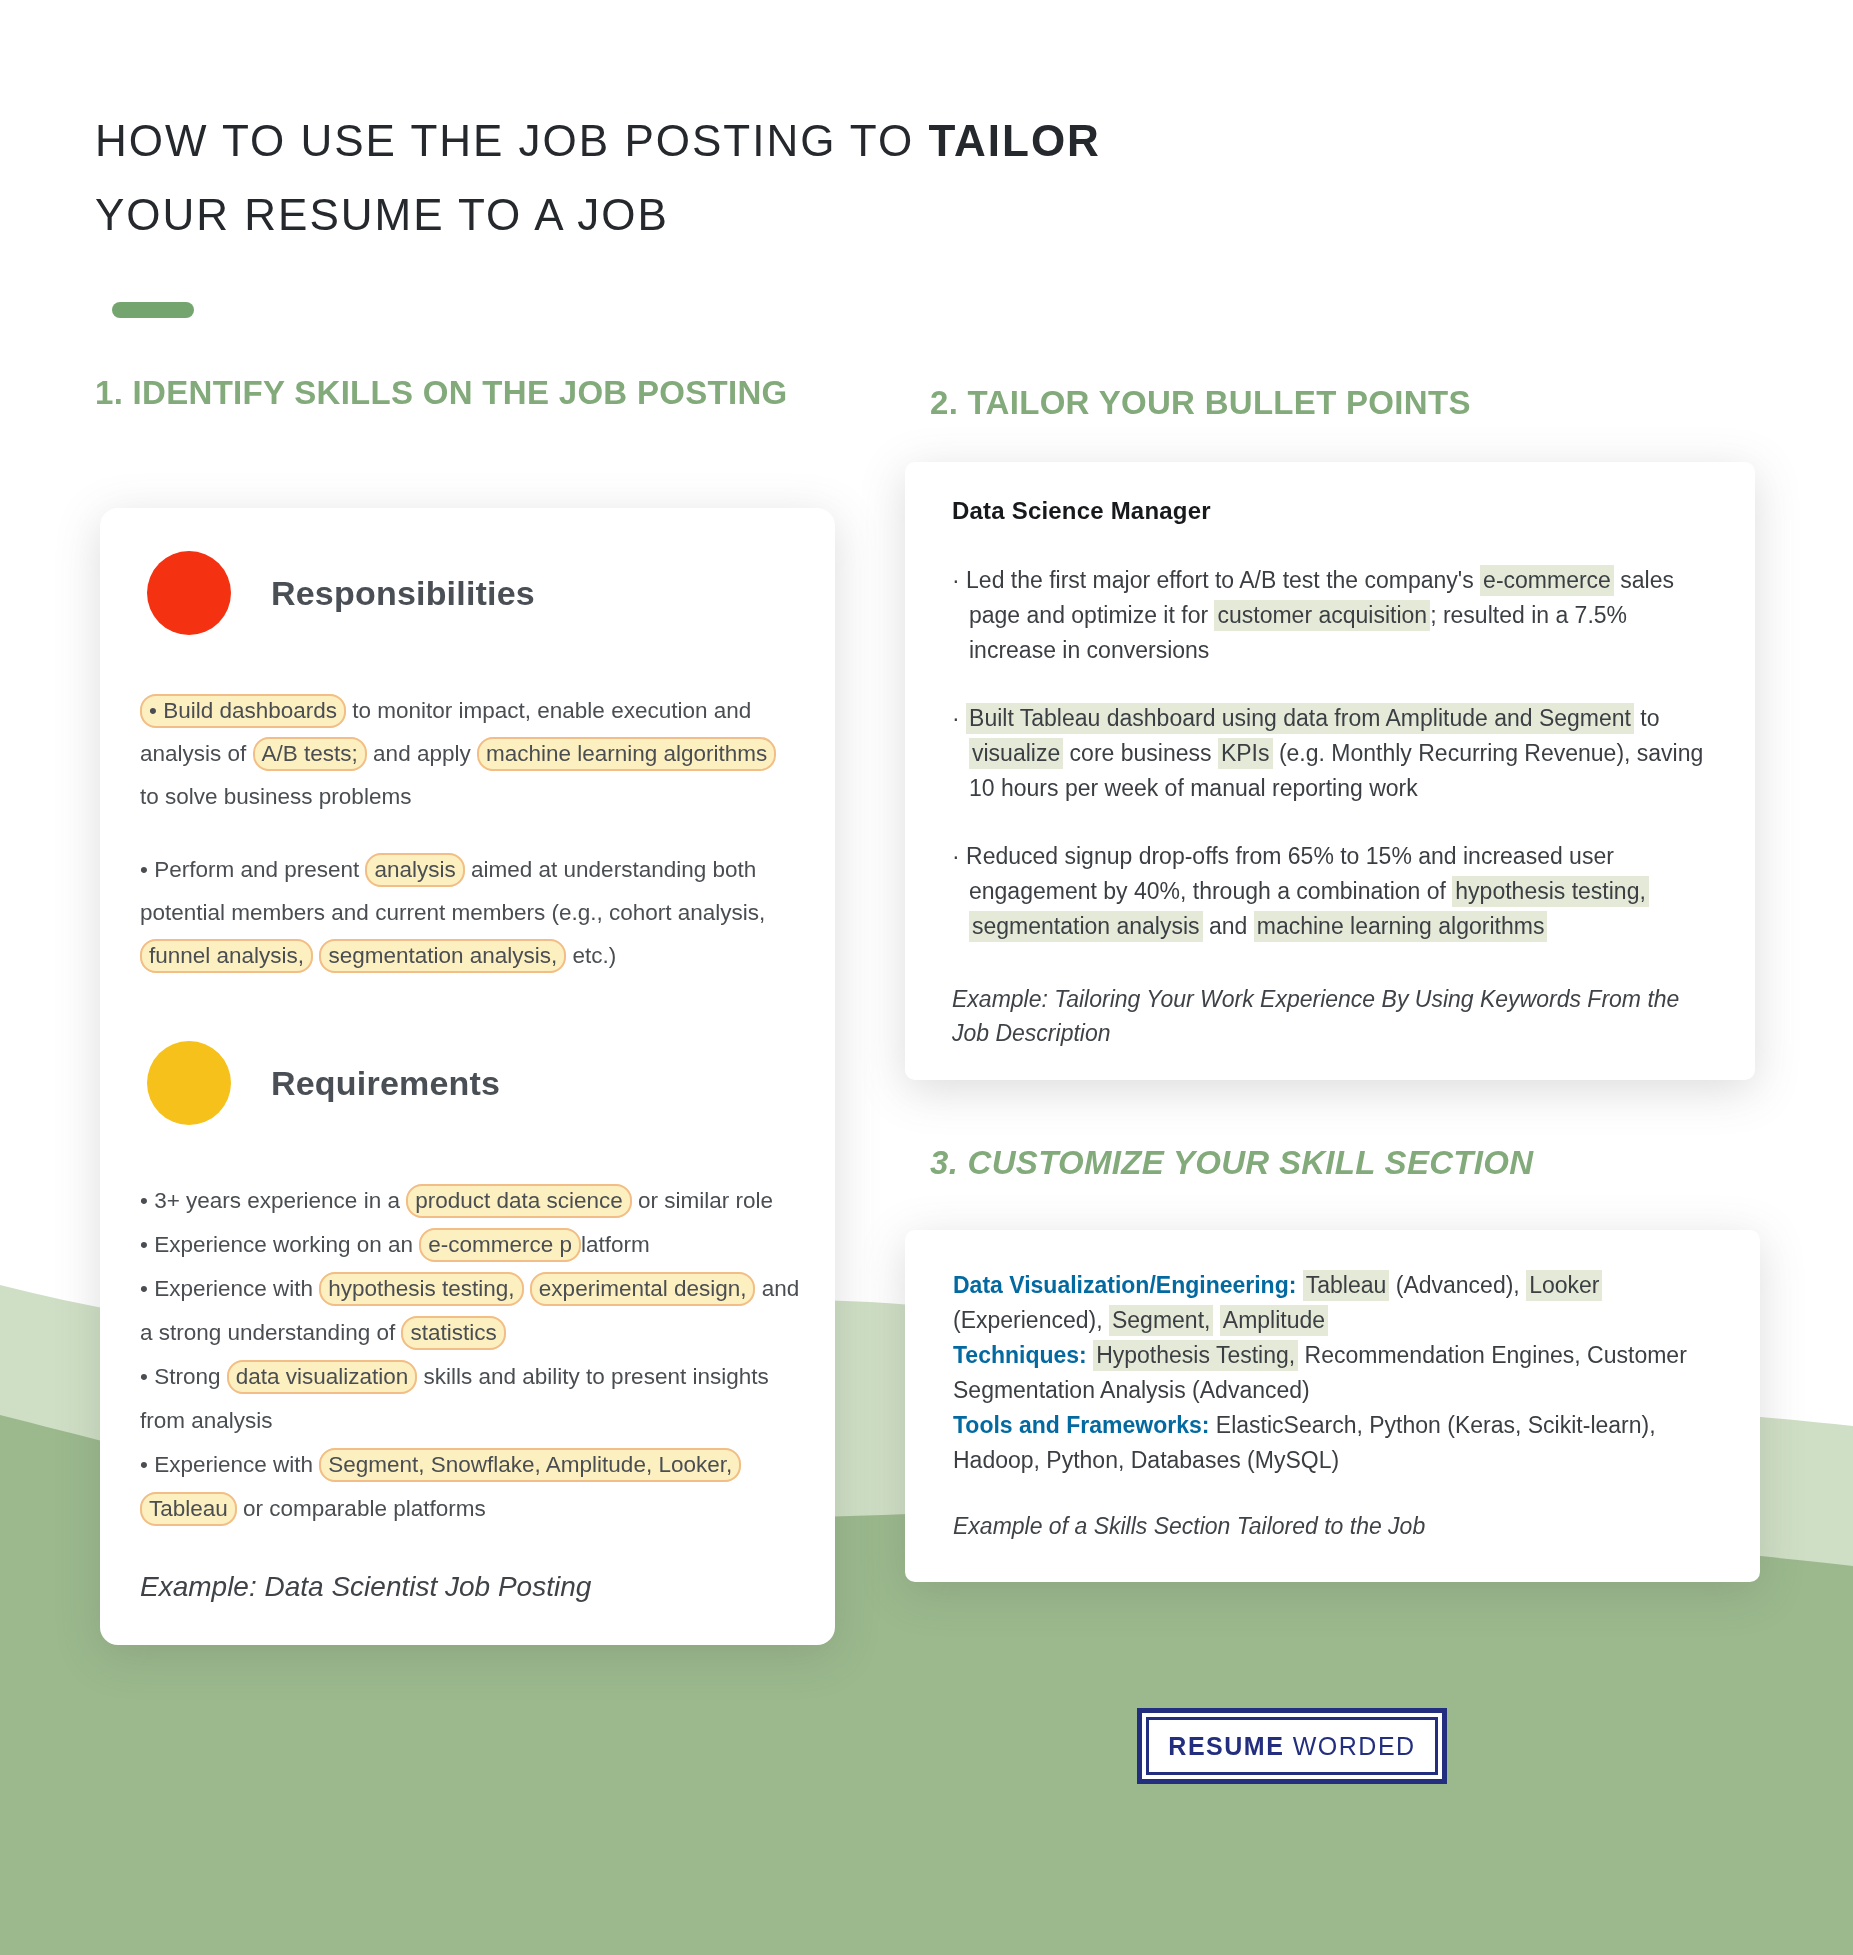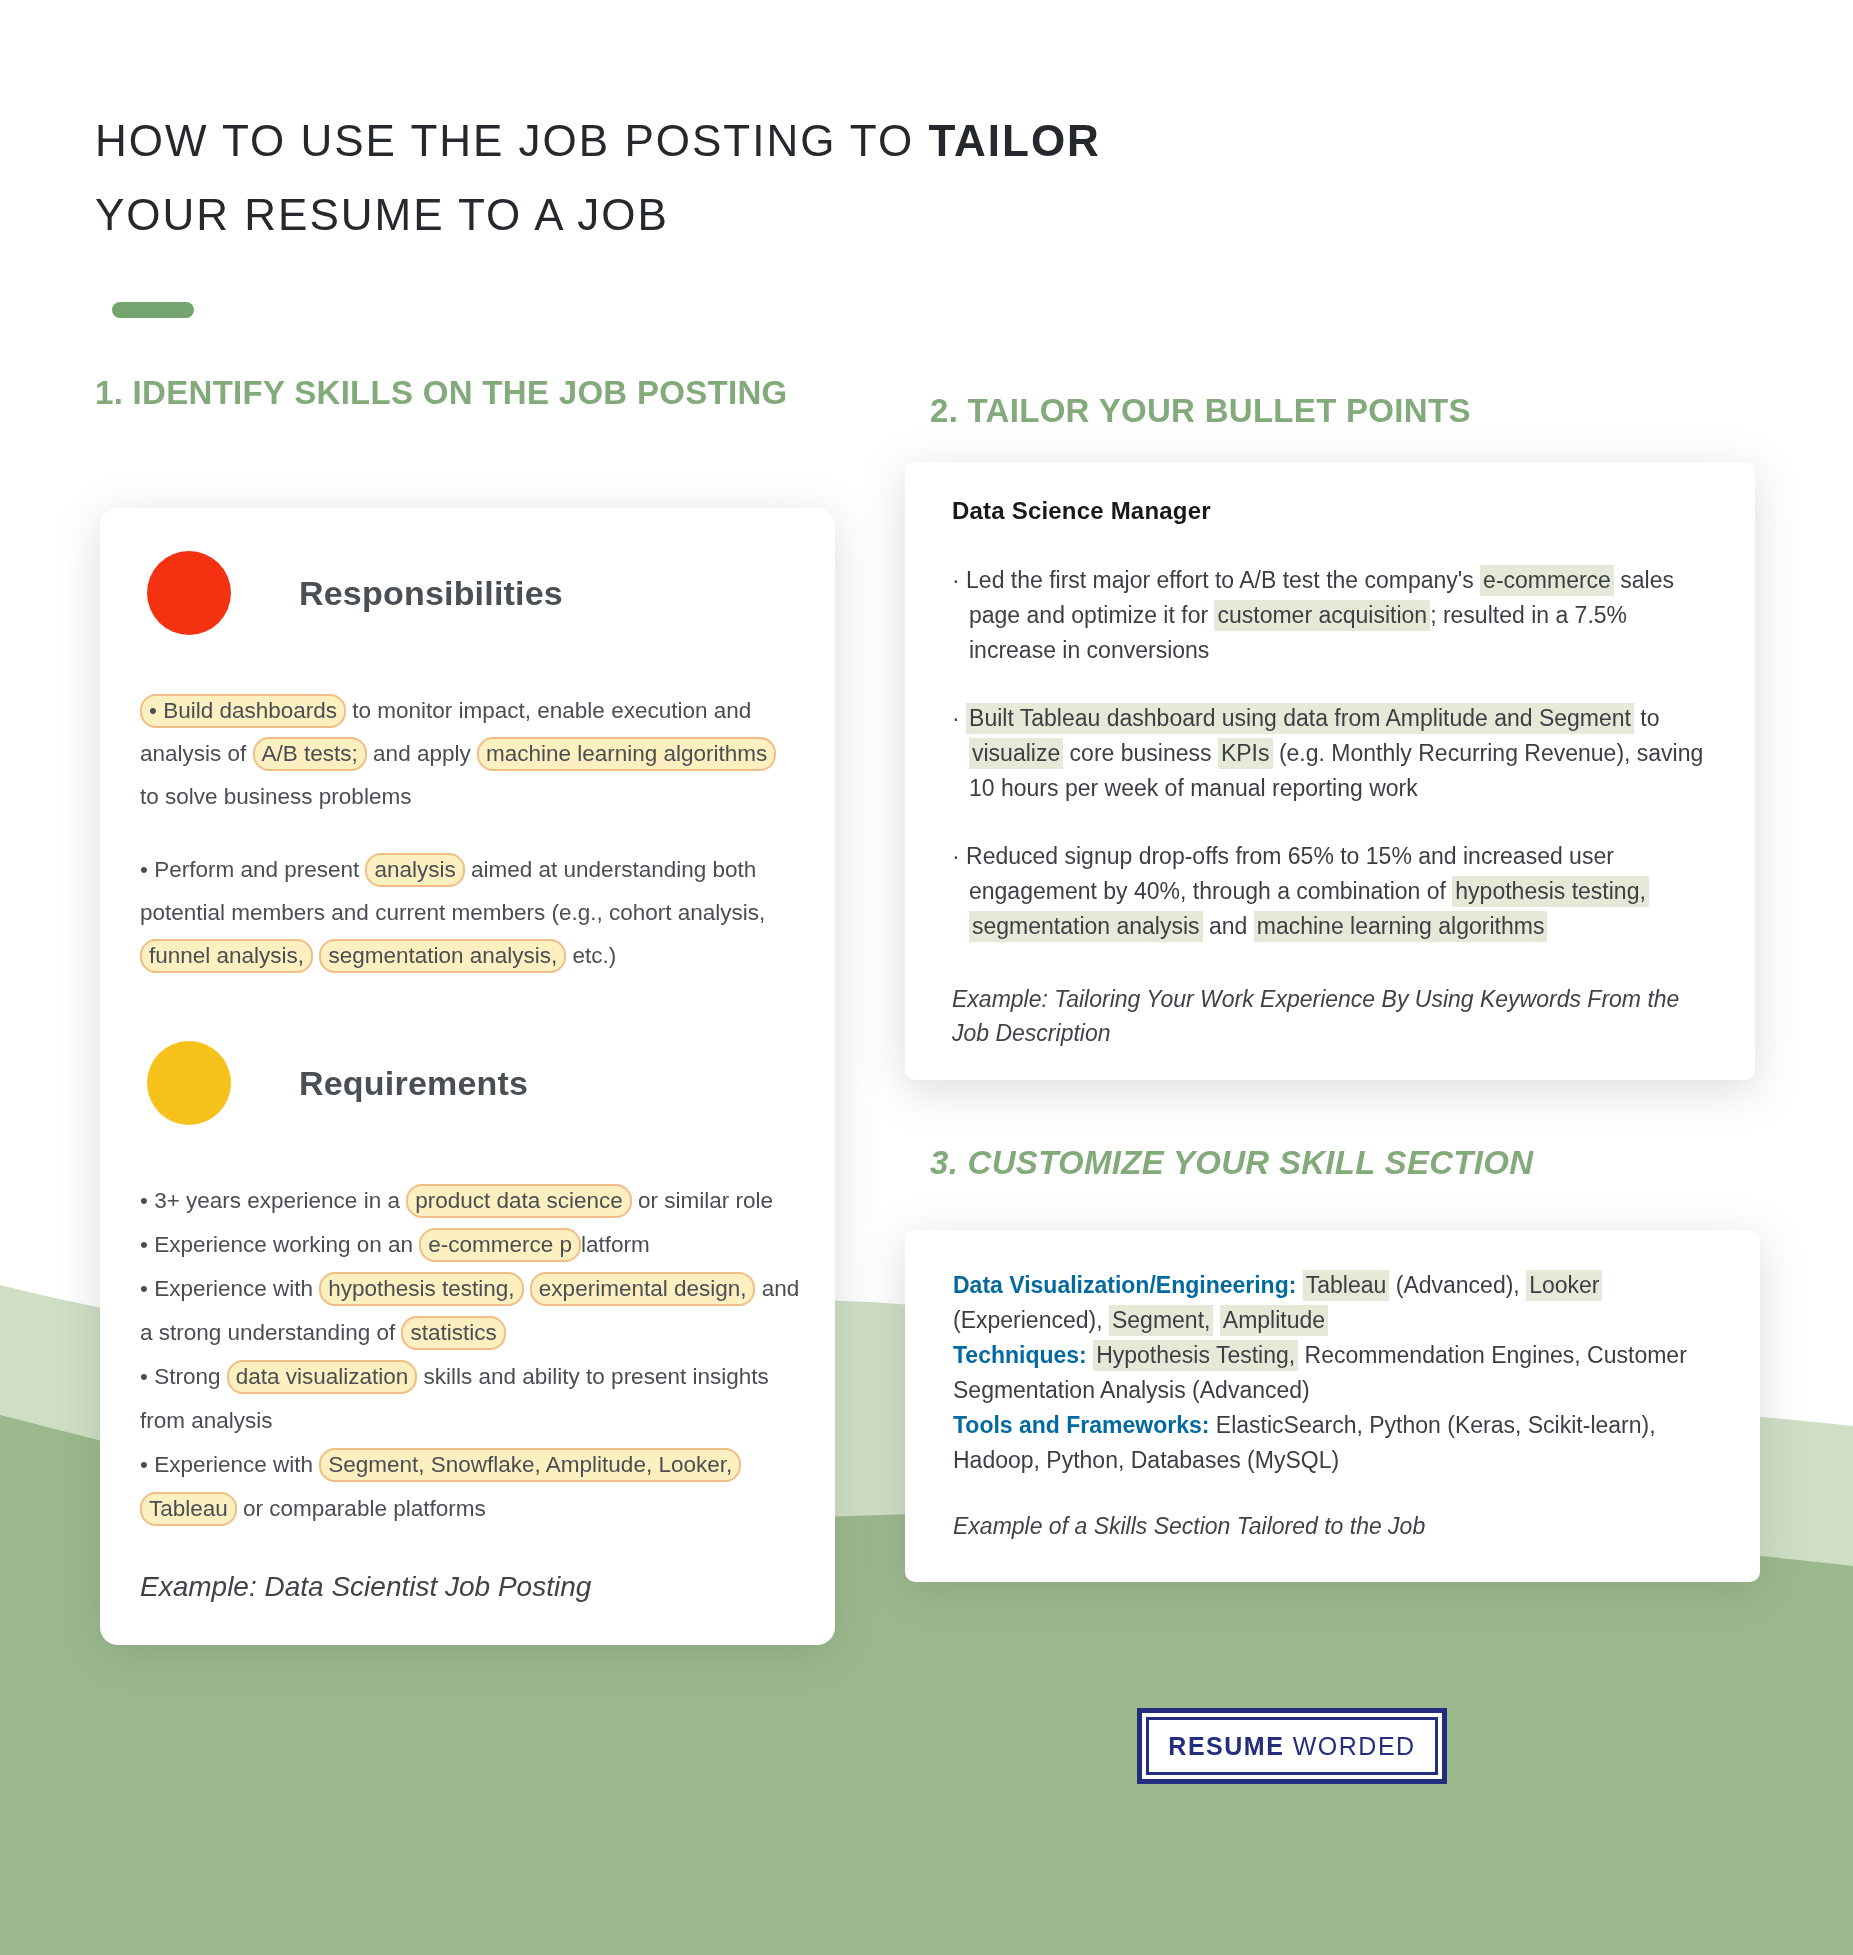--- a/index.html
+++ b/index.html
@@ -30,32 +30,32 @@
   .title{position:absolute;left:95px;top:104px;width:1350px;z-index:2;
     font-size:44px;line-height:74px;letter-spacing:2px;color:var(--ink);font-weight:400;}
   .title b{font-weight:700;}
   .dash{position:absolute;left:112px;top:302px;width:82px;height:16px;border-radius:8px;
     background:var(--dash-green);z-index:2;}
 
   
   .sec{position:absolute;z-index:2;color:var(--accent-green);font-size:33px;line-height:46px;
     font-weight:700;letter-spacing:0.3px;}
   .sec1{left:95px;top:370px;width:700px;}
-  .sec2{left:930px;top:388px;width:800px;}
+  .sec2{left:930px;top:380px;width:800px;}
   .sec3{left:930px;top:1140px;width:820px;font-style:italic;}
 
   
   .card{position:absolute;background:#ffffff;z-index:2;
     box-shadow:0 10px 45px rgba(90,95,90,0.22);}
   .card1{left:100px;top:508px;width:735px;height:1137px;border-radius:18px;padding:43px 38px 0 40px;}
   .card2{left:905px;top:462px;width:850px;height:618px;border-radius:10px;padding:35px 48px 0 47px;}
   .card3{left:905px;top:1230px;width:855px;height:352px;border-radius:10px;padding:38px 48px 0 48px;}
 
   
-  .chip-row{display:flex;align-items:center;gap:68px;margin-left:7px;}
+  .chip-row{display:flex;align-items:center;gap:40px;margin-left:7px;}
   .dot{width:84px;height:84px;border-radius:50%;flex:0 0 auto;}
   .dot.red{background:var(--circle-red);}
   .dot.yellow{background:var(--circle-yellow);}
   .chip-row h3{font-size:34px;font-weight:700;color:#4a4f55;letter-spacing:0.2px;}
   .b1{font-size:22.5px;line-height:43px;color:var(--body-gray);margin-top:54px;width:660px;}
   .b1 + .b1{margin-top:30px;}
   .req-row{margin-top:64px;}
   .reqlist{margin-top:54px;}
   .reqlist .b1{margin-top:0;line-height:44px;}
   .caption1{font-style:italic;font-size:28px;color:#3f4347;margin-top:40px;}

